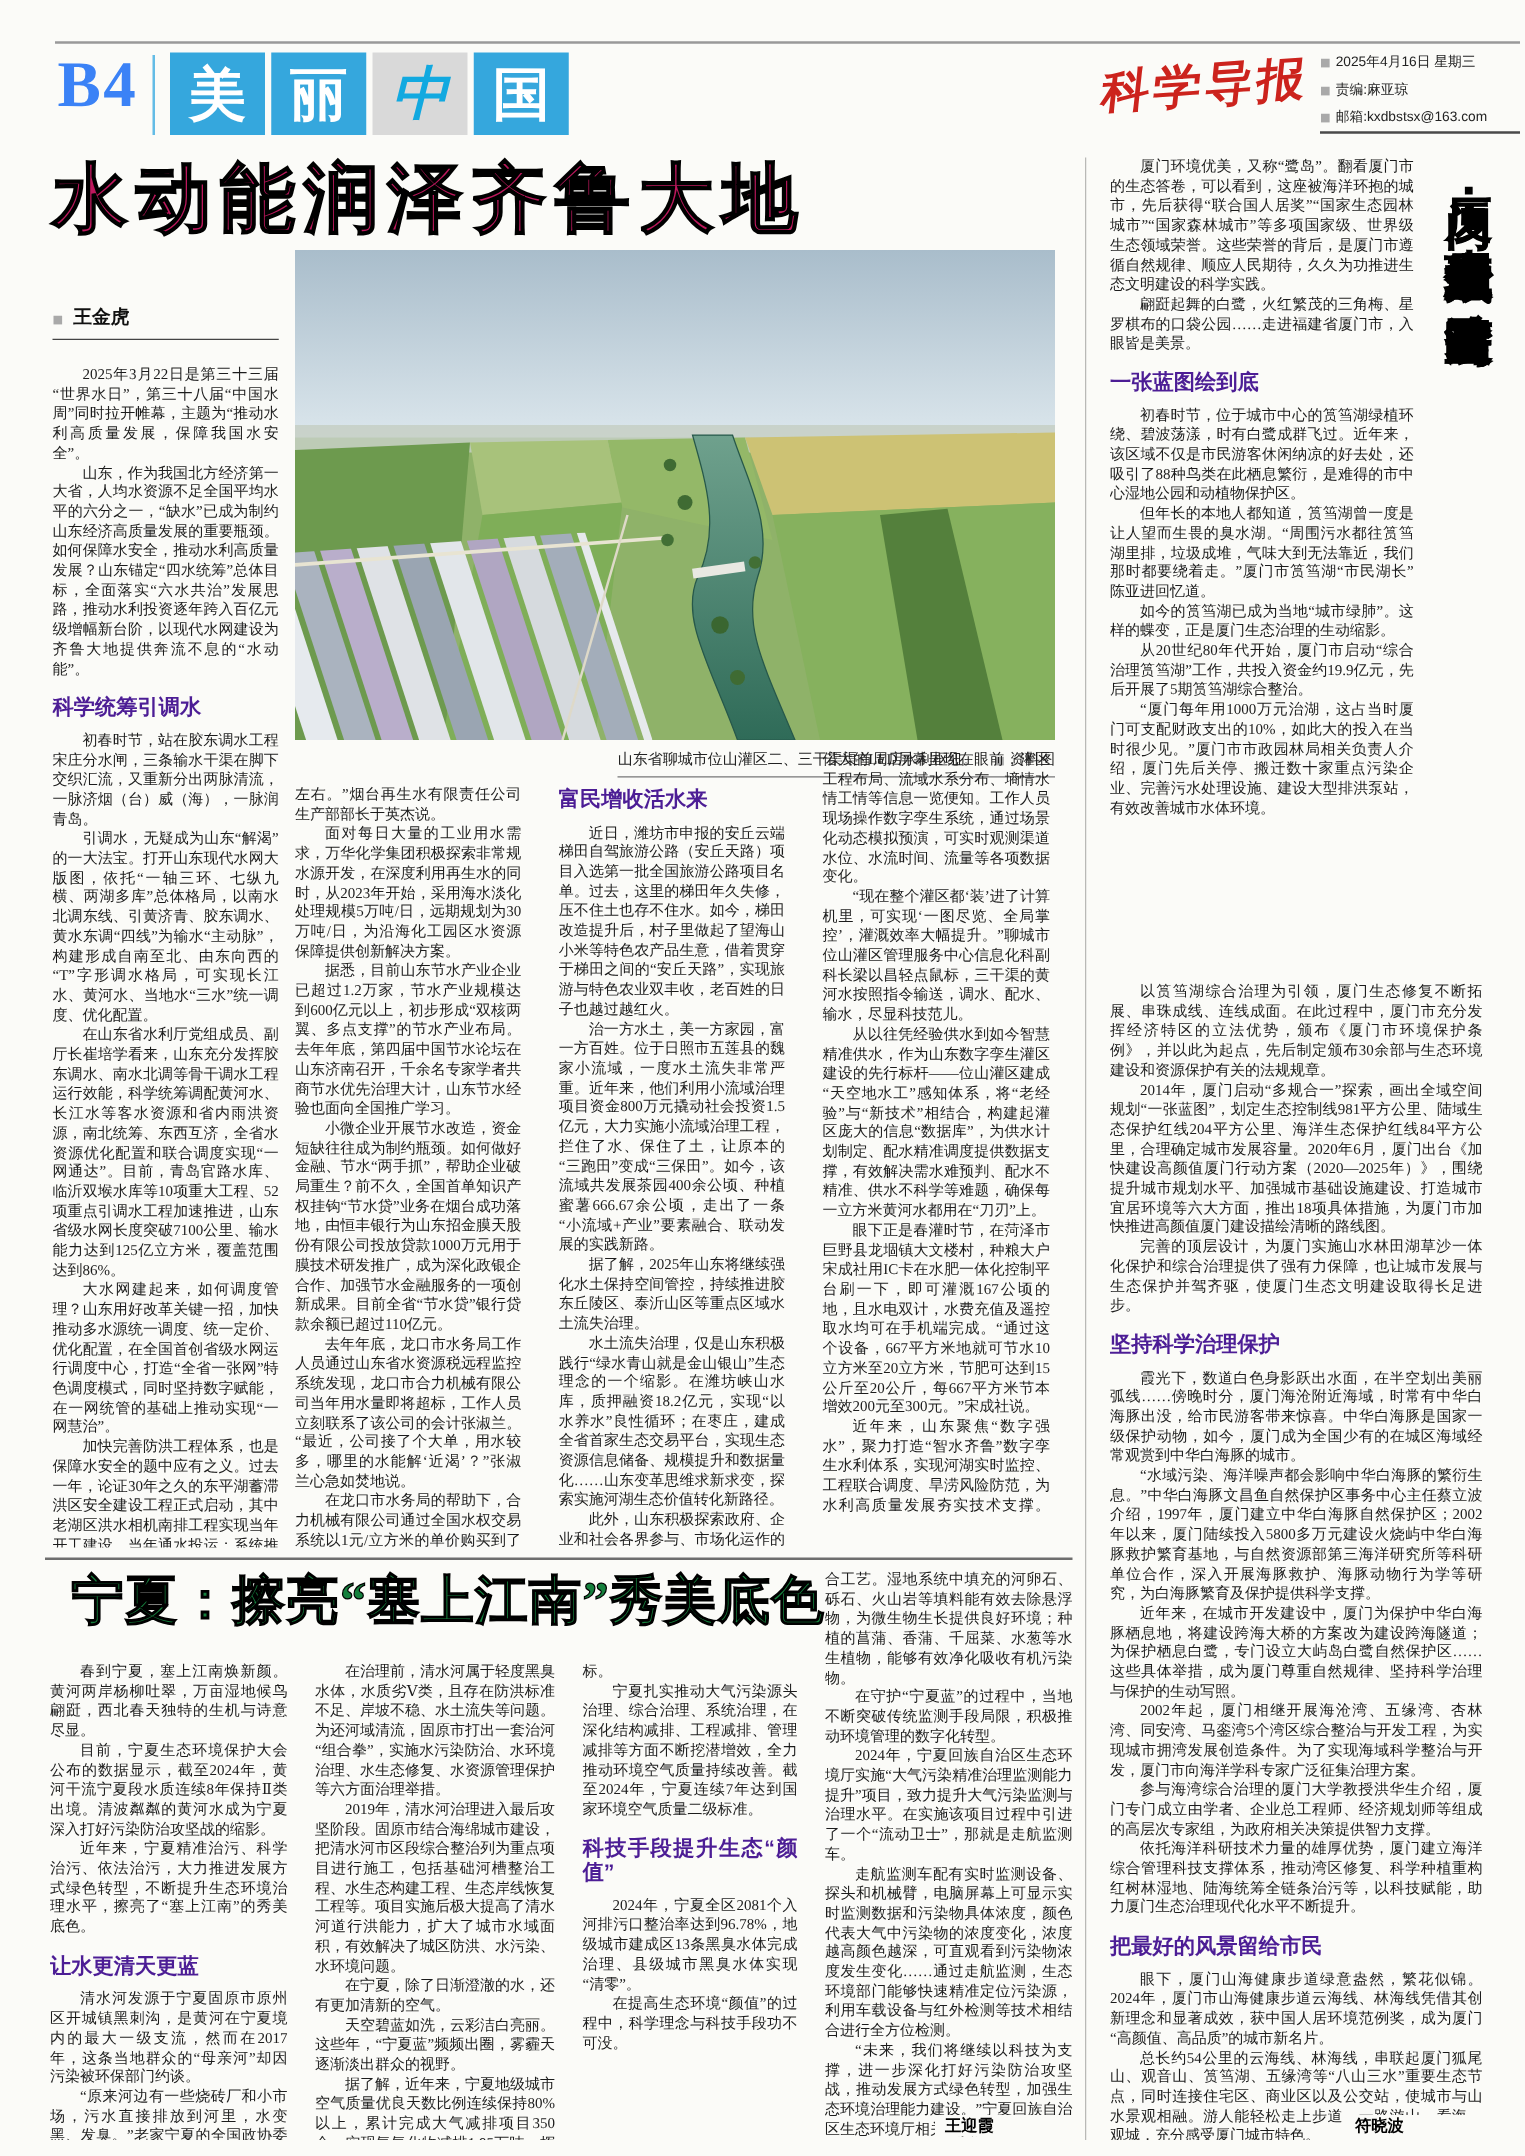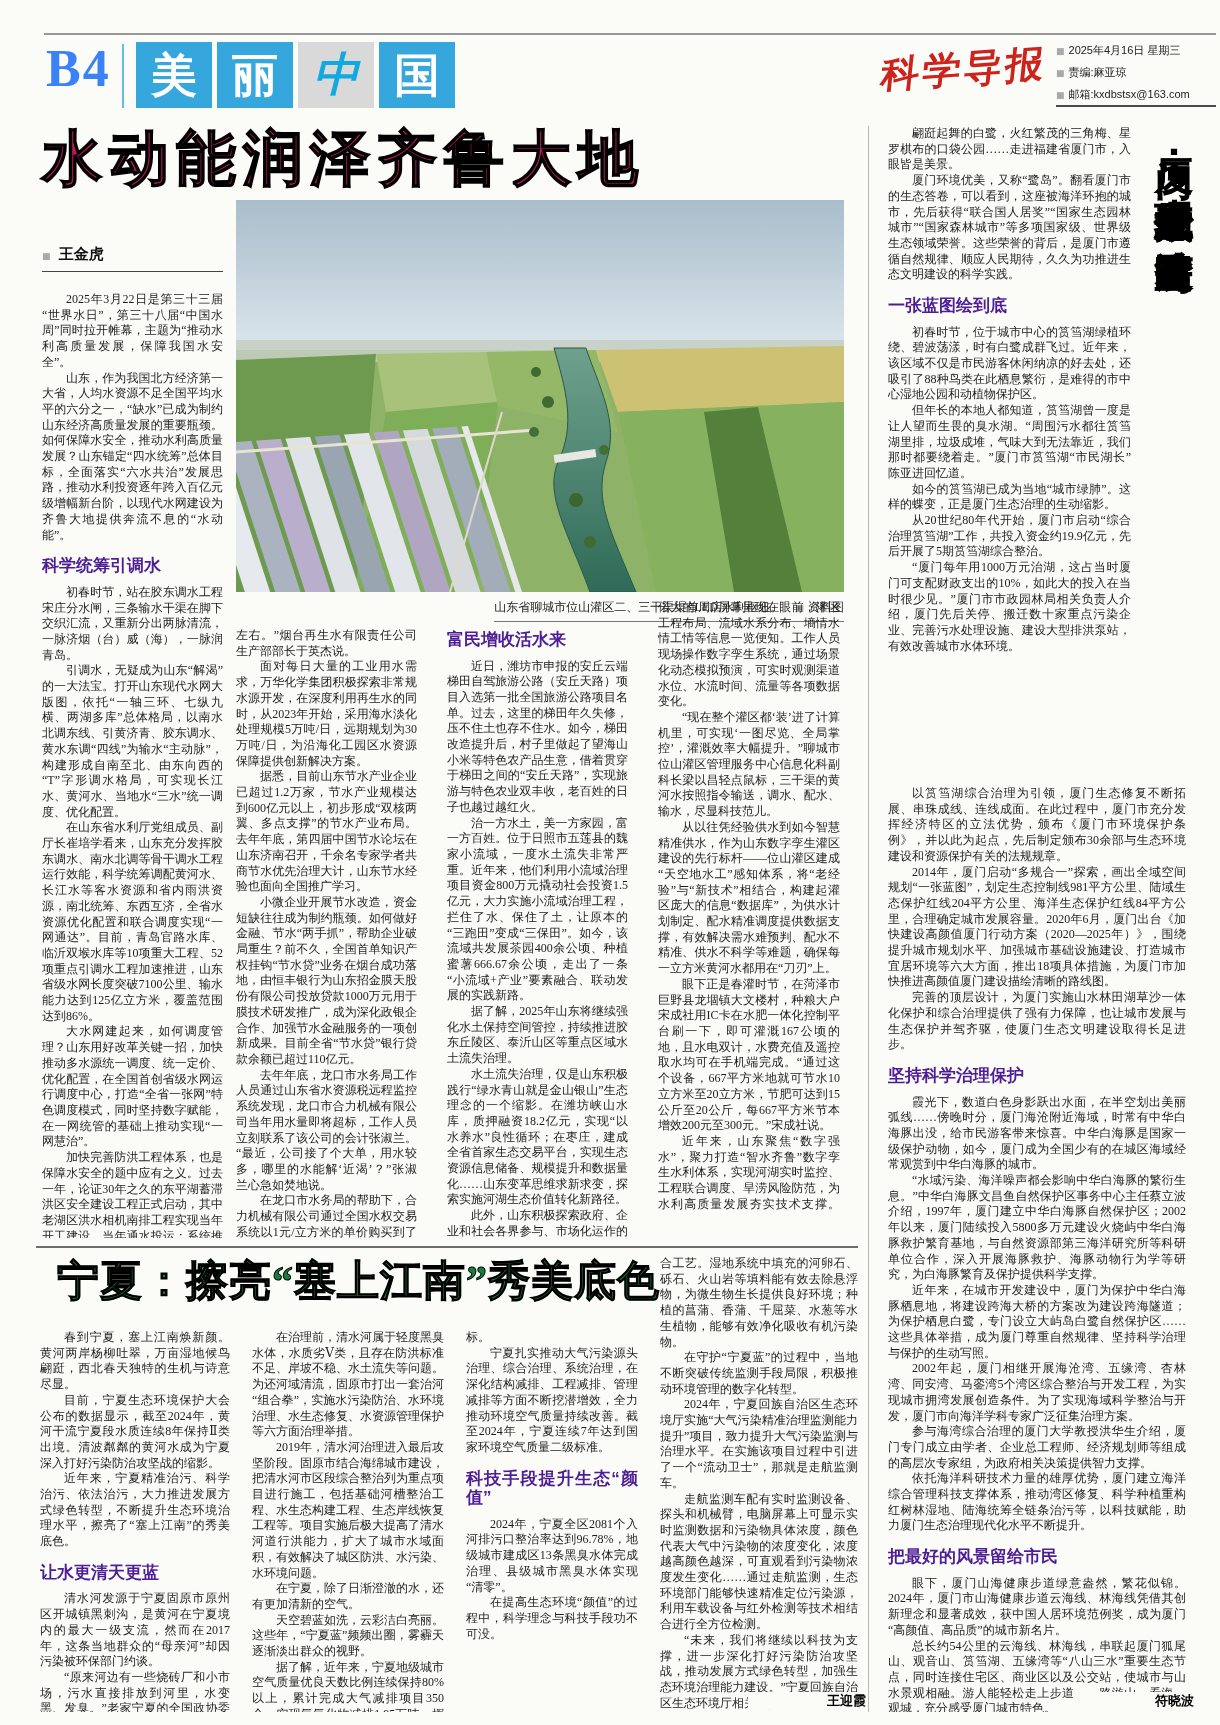--- a/index.html
+++ b/index.html
@@ -59,21 +59,21 @@
   
   .nx-headline{
     left:57px;top:1258px;font:900 42px/1.1 "Liberation Serif",serif;color:#15803d;
     letter-spacing:1px;-webkit-text-stroke:1px #000;white-space:nowrap;
   }
   .nx-col1{left:40px;top:1330px;width:190px;height:382px;}
   .nx-col2{left:252px;top:1330px;width:192px;height:382px;}
   .nx-col3{left:466px;top:1330px;width:172px;height:382px;}
   .nx-col4{left:660px;top:1256px;width:198px;height:456px;}
   .signature{
-    font:700 13px/1 "Liberation Serif",serif;color:#000;text-align:right;
+    font:700 13px/1 "Liberation Serif",serif;color:#000;text-align:left;
     background:#fbfbf8;padding:2px 0 2px 8px;
   }
   .nx-sig{left:748px;top:1692px;width:110px;}
   
   .v-divider{left:868px;top:126px;width:1px;height:1586px;background:#b9b9b6;}
   .xm-upper{left:888px;top:126px;width:243px;height:652px;}
   .xm-vhead{
     left:1136px;top:128px;height:668px;width:76px;
     writing-mode:vertical-rl;text-orientation:upright;
     font:900 38px/76px "Liberation Serif",serif;color:#000;
@@ -230,22 +230,22 @@
       <p class="para">在守护“宁夏蓝”的过程中，当地不断突破传统监测手段局限，积极推动环境管理的数字化转型。</p>
       <p class="para">2024年，宁夏回族自治区生态环境厅实施“大气污染精准治理监测能力提升”项目，致力提升大气污染监测与治理水平。在实施该项目过程中引进了一个“流动卫士”，那就是走航监测车。</p>
       <p class="para">走航监测车配有实时监测设备、探头和机械臂，电脑屏幕上可显示实时监测数据和污染物具体浓度，颜色代表大气中污染物的浓度变化，浓度越高颜色越深，可直观看到污染物浓度发生变化……通过走航监测，生态环境部门能够快速精准定位污染源，利用车载设备与红外检测等技术相结合进行全方位检测。</p>
       <p class="para">“未来，我们将继续以科技为支撑，进一步深化打好污染防治攻坚战，推动发展方式绿色转型，加强生态环境治理能力建设。”宁夏回族自治区生态环境厅相关负责人表示。</p>
     </div>
   <div class="abs signature nx-sig">王迎霞</div>
 
   <div class="abs v-divider"></div>
   <div class="abs xm-vhead">厦门：生态治理显成效 一湾碧波映鹭岛</div>
   <div class="abs col xm-upper">
+      <p class="para">厦门环境优美，又称“鹭岛”。翻看厦门市的生态答卷，可以看到，这座被海洋环抱的城市，先后获得“联合国人居奖”“国家生态园林城市”“国家森林城市”等多项国家级、世界级生态领域荣誉。这些荣誉的背后，是厦门市遵循自然规律、顺应人民期待，久久为功推进生态文明建设的科学实践。</p>
       <p class="para">翩跹起舞的白鹭，火红繁茂的三角梅、星罗棋布的口袋公园……走进福建省厦门市，入眼皆是美景。</p>
-      <p class="para">厦门环境优美，又称“鹭岛”。翻看厦门市的生态答卷，可以看到，这座被海洋环抱的城市，先后获得“联合国人居奖”“国家生态园林城市”“国家森林城市”等多项国家级、世界级生态领域荣誉。这些荣誉的背后，是厦门市遵循自然规律、顺应人民期待，久久为功推进生态文明建设的科学实践。</p>
       <h3 class="shead">一张蓝图绘到底</h3>
       <p class="para">初春时节，位于城市中心的筼筜湖绿植环绕、碧波荡漾，时有白鹭成群飞过。近年来，该区域不仅是市民游客休闲纳凉的好去处，还吸引了88种鸟类在此栖息繁衍，是难得的市中心湿地公园和动植物保护区。</p>
       <p class="para">但年长的本地人都知道，筼筜湖曾一度是让人望而生畏的臭水湖。“周围污水都往筼筜湖里排，垃圾成堆，气味大到无法靠近，我们那时都要绕着走。”厦门市筼筜湖“市民湖长”陈亚进回忆道。</p>
       <p class="para">如今的筼筜湖已成为当地“城市绿肺”。这样的蝶变，正是厦门生态治理的生动缩影。</p>
       <p class="para">从20世纪80年代开始，厦门市启动“综合治理筼筜湖”工作，共投入资金约19.9亿元，先后开展了5期筼筜湖综合整治。</p>
       <p class="para">“厦门每年用1000万元治湖，这占当时厦门可支配财政支出的10%，如此大的投入在当时很少见。”厦门市市政园林局相关负责人介绍，厦门先后关停、搬迁数十家重点污染企业、完善污水处理设施、建设大型排洪泵站，有效改善城市水体环境。</p>
     </div>
   <div class="abs col xm-lower">
       <p class="para">以筼筜湖综合治理为引领，厦门生态修复不断拓展、串珠成线、连线成面。在此过程中，厦门市充分发挥经济特区的立法优势，颁布《厦门市环境保护条例》，并以此为起点，先后制定颁布30余部与生态环境建设和资源保护有关的法规规章。</p>
       <p class="para">2014年，厦门启动“多规合一”探索，画出全域空间规划“一张蓝图”，划定生态控制线981平方公里、陆域生态保护红线204平方公里、海洋生态保护红线84平方公里，合理确定城市发展容量。2020年6月，厦门出台《加快建设高颜值厦门行动方案（2020—2025年）》，围绕提升城市规划水平、加强城市基础设施建设、打造城市宜居环境等六大方面，推出18项具体措施，为厦门市加快推进高颜值厦门建设描绘清晰的路线图。</p>

